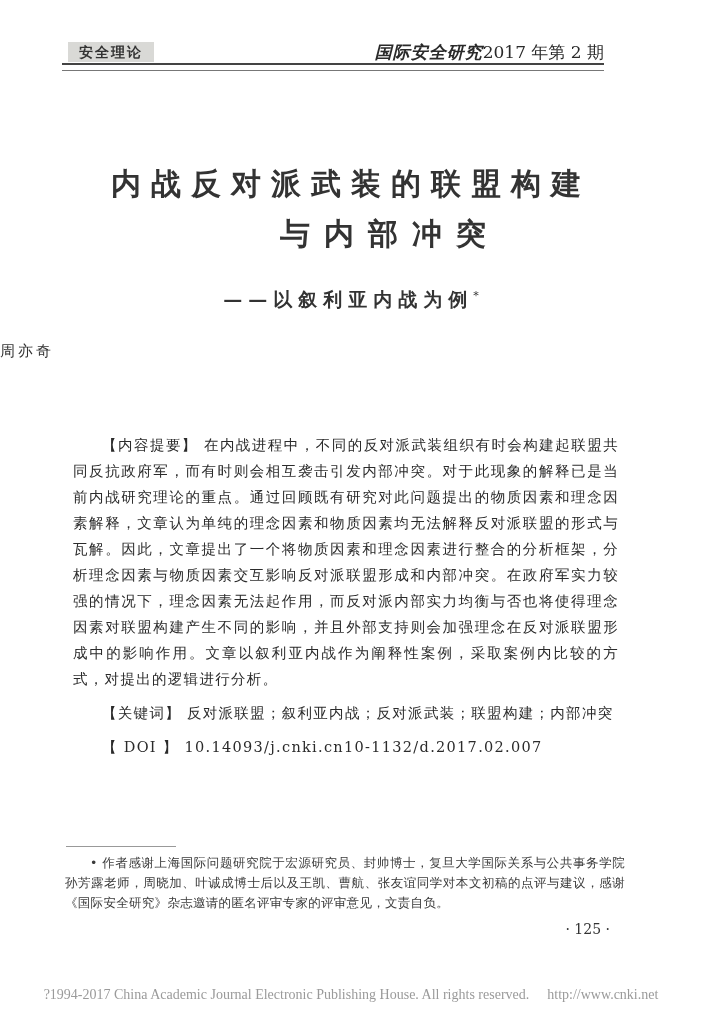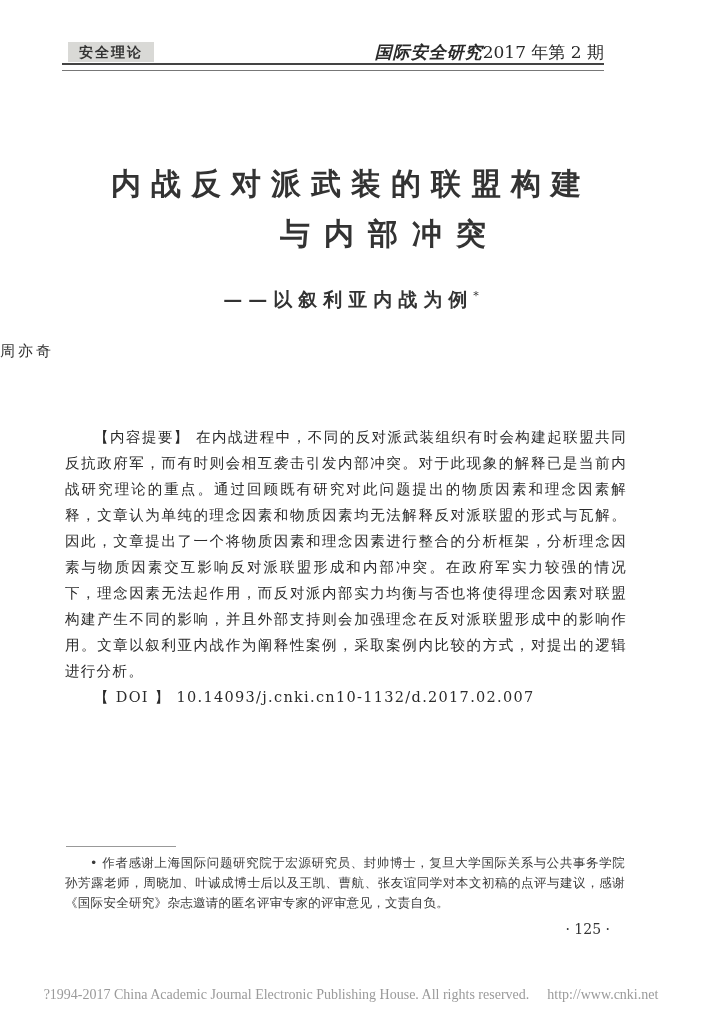--- a/index.html
+++ b/index.html
@@ -99,21 +99,21 @@
       position: absolute;
       left: 65px;
       top: 424px;
       width: 562px;
       font-size: 14.5px;
       line-height: 26px;
       color: #2b2b2b;
       letter-spacing: 1.3px;
       text-align: justify;
     }
-    .para { margin: 0; text-indent: 2em; }
+    .para { margin: 8px; text-indent: 2em; }
     .tag { font-weight: normal; }
     .footnote-rule {
       position: absolute;
       left: 66px;
       top: 846px;
       width: 110px;
       height: 1px;
       background: #999;
     }
     .footnote {
@@ -168,20 +168,24 @@
   <span>——以叙利亚内战为例</span><sup>*</sup>
 </div>
 <div class="author">周亦奇</div>
 
 <div class="abstract-block">
   <p class="para">
     <span class="tag">【内容提要】</span>
     <span>在内战进程中，不同的反对派武装组织有时会构建起联盟共同反抗政府军，而有时则会相互袭击引发内部冲突。对于此现象的解释已是当前内战研究理论的重点。通过回顾既有研究对此问题提出的物质因素和理念因素解释，文章认为单纯的理念因素和物质因素均无法解释反对派联盟的形式与瓦解。因此，文章提出了一个将物质因素和理念因素进行整合的分析框架，分析理念因素与物质因素交互影响反对派联盟形成和内部冲突。在政府军实力较强的情况下，理念因素无法起作用，而反对派内部实力均衡与否也将使得理念因素对联盟构建产生不同的影响，并且外部支持则会加强理念在反对派联盟形成中的影响作用。文章以叙利亚内战作为阐释性案例，采取案例内比较的方式，对提出的逻辑进行分析。</span>
   </p>
   <p class="para">
+    <span class="tag">【关键词】</span>
+    <span>反对派联盟；叙利亚内战；反对派武装；联盟构建；内部冲突</span>
+  </p>
+  <p class="para">
     <span class="tag">【 DOI 】</span>
     <span>10.14093/j.cnki.cn10-1132/d.2017.02.007</span>
   </p>
 </div>
 
 <div class="footnote-rule"></div>
 <div class="footnote">
   <span>•</span>
   <span>作者感谢上海国际问题研究院于宏源研究员、封帅博士，复旦大学国际关系与公共事务学院孙芳露老师，周晓加、叶诚成博士后以及王凯、曹航、张友谊同学对本文初稿的点评与建议，感谢《国际安全研究》杂志邀请的匿名评审专家的评审意见，文责自负。</span>
 </div>

